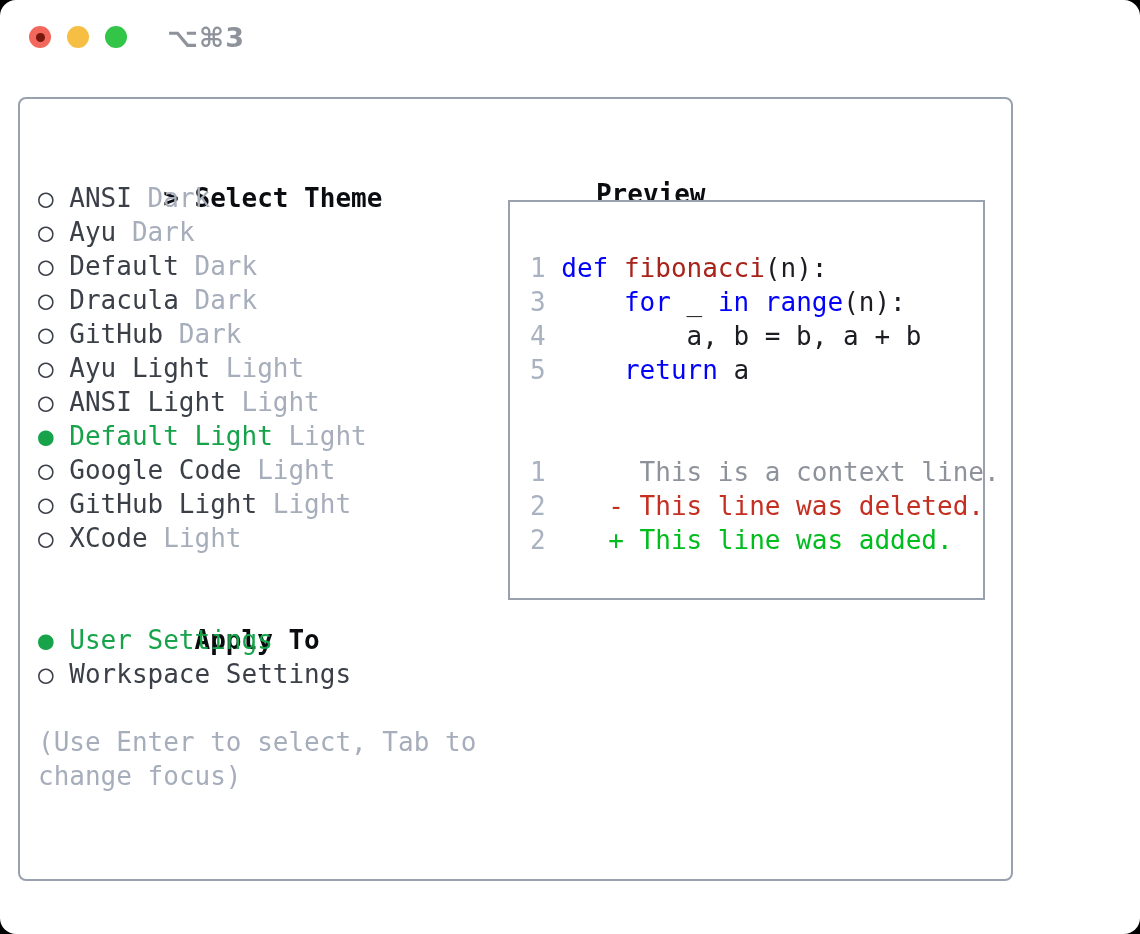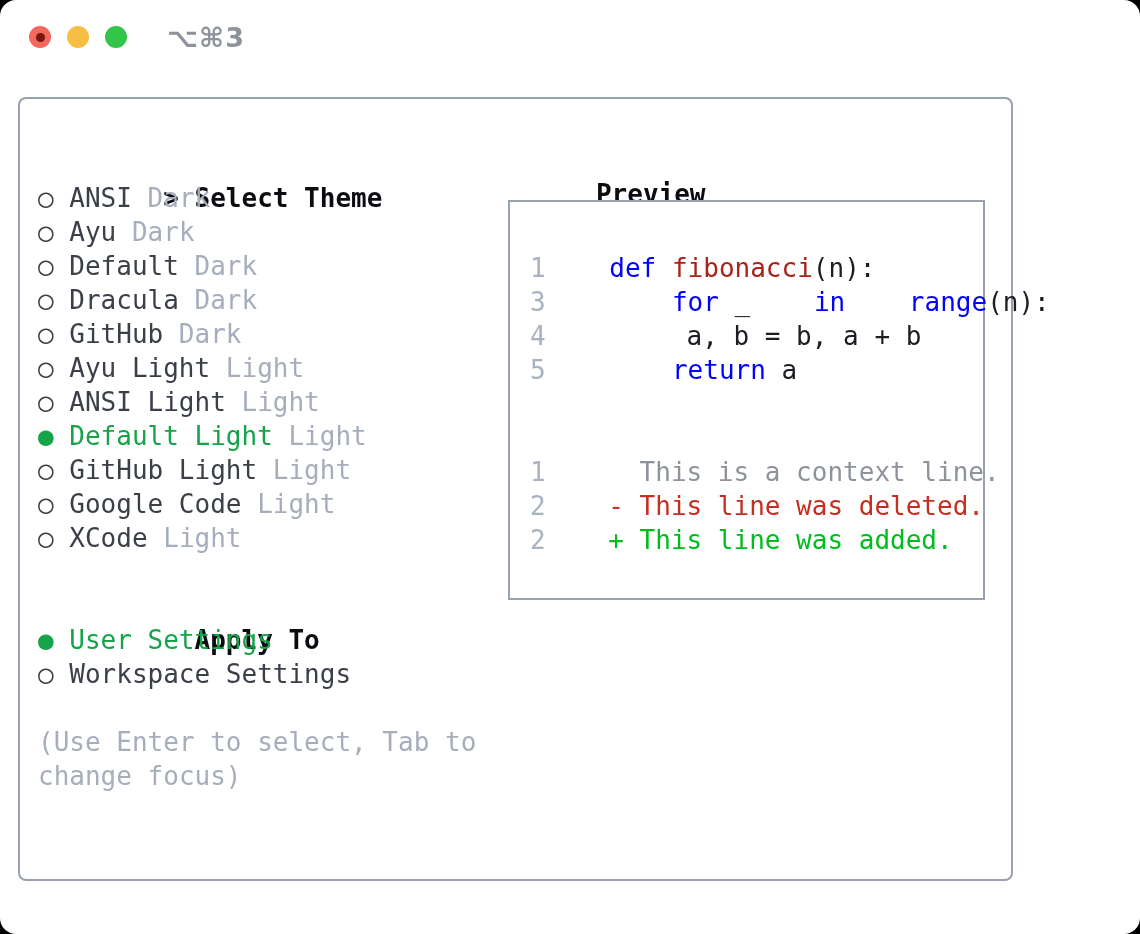--- a/index.html
+++ b/index.html
@@ -41,21 +41,21 @@
   .leftcol{position:absolute;left:18px;top:48px;}
   
   .preview-title{position:absolute;left:482px;top:44px;}
   .preview-box{
     position:absolute;left:488px;top:101px;width:477px;height:400px;
     border:2px solid var(--border,#98a1ad);box-sizing:border-box;background:#fff;
   }
   .codeblock{position:absolute;left:20px;top:49px;}
   .diffblock{position:absolute;left:20px;top:253px;}
   .lnum{color:var(--linenum,#a9b2c0);}
-  .tok.kw{color:var(--keyword,#0202fa);margin-left:48px;}
+  .tok.kw{color:var(--keyword,#0202fa);}
   .tok.fn{color:var(--function,#a8231a);text-align:center;}
   .tok.pl{color:var(--plain,#1b1d22);}
   .tok.ctx{color:var(--context,#8e939b);}
   .tok.del{color:var(--deleted,#c52f21);}
   .tok.add{color:var(--added,#00bd1e);text-align:center;}
 </style>
 </head>
 <body>
 
 <div class="window">
@@ -78,22 +78,22 @@
 
       <div id="theme-items">
           <div class="line option"><span class="marker">○</span><span class="name">ANSI</span><span class="suffix"> Dark</span></div>
           <div class="line option"><span class="marker">○</span><span class="name">Ayu</span><span class="suffix"> Dark</span></div>
           <div class="line option"><span class="marker">○</span><span class="name">Default</span><span class="suffix"> Dark</span></div>
           <div class="line option"><span class="marker">○</span><span class="name">Dracula</span><span class="suffix"> Dark</span></div>
           <div class="line option"><span class="marker">○</span><span class="name">GitHub</span><span class="suffix"> Dark</span></div>
           <div class="line option"><span class="marker">○</span><span class="name">Ayu Light</span><span class="suffix"> Light</span></div>
           <div class="line option"><span class="marker">○</span><span class="name">ANSI Light</span><span class="suffix"> Light</span></div>
           <div class="line option selected"><span class="marker">●</span><span class="name">Default Light</span><span class="suffix"> Light</span></div>
+          <div class="line option"><span class="marker">○</span><span class="name">Google Code</span><span class="suffix"> Light</span></div>
           <div class="line option"><span class="marker">○</span><span class="name">GitHub Light</span><span class="suffix"> Light</span></div>
-          <div class="line option"><span class="marker">○</span><span class="name">Google Code</span><span class="suffix"> Light</span></div>
           <div class="line option"><span class="marker">○</span><span class="name">XCode</span><span class="suffix"> Light</span></div>
         </div>
 
       <div class="line"></div>
 
       <div class="line header">
         <span class="marker"></span><span>Apply To</span>
       </div>
 
       <div id="apply-items">

